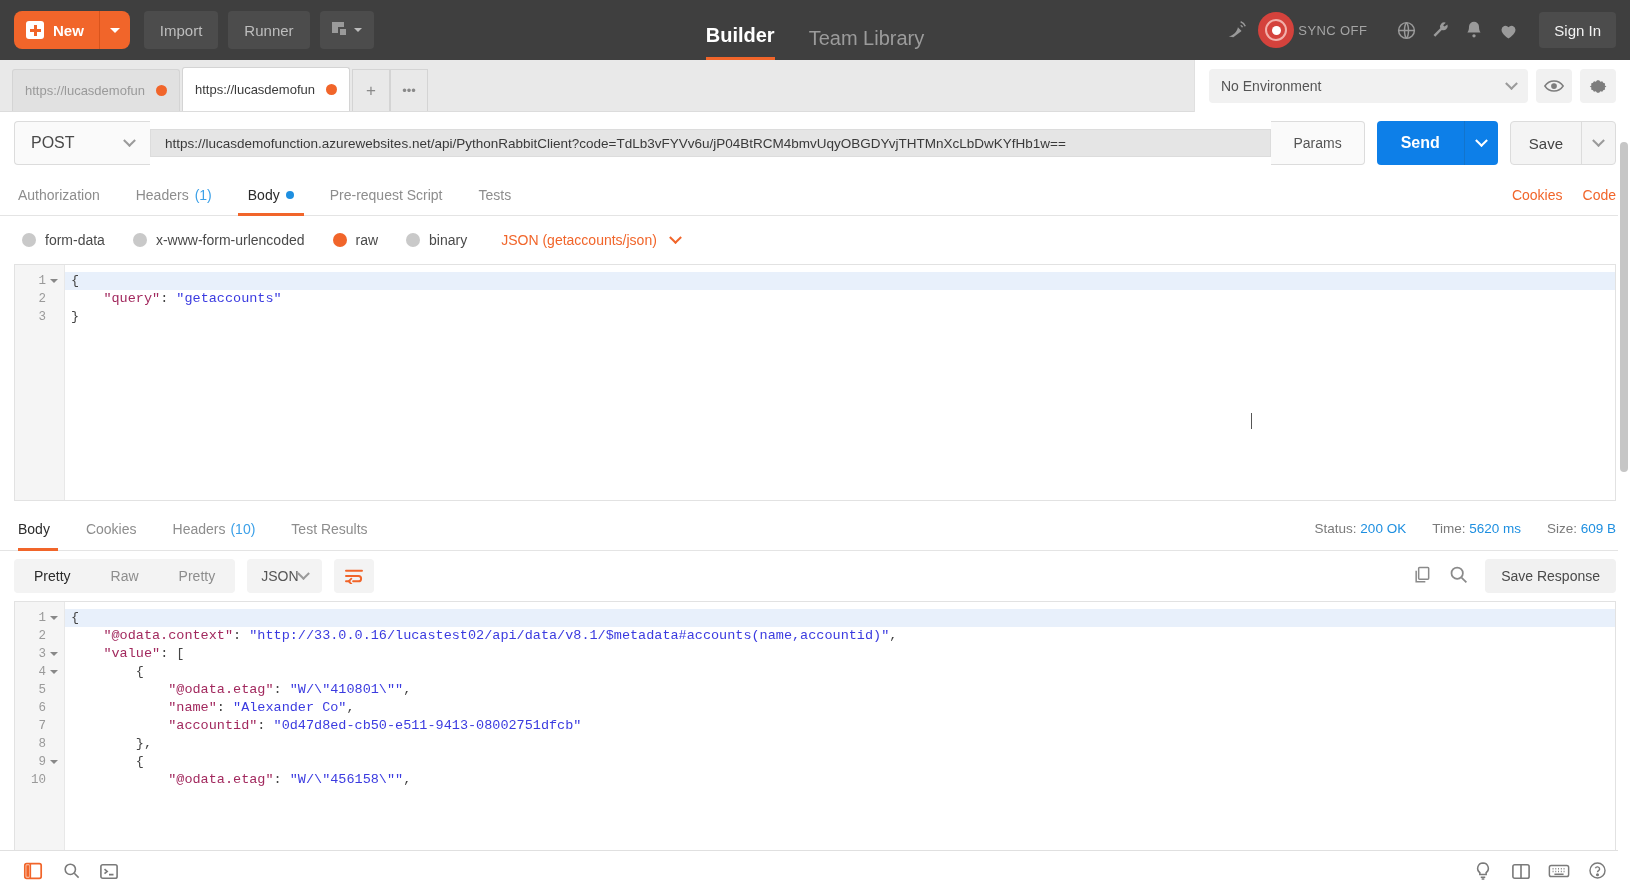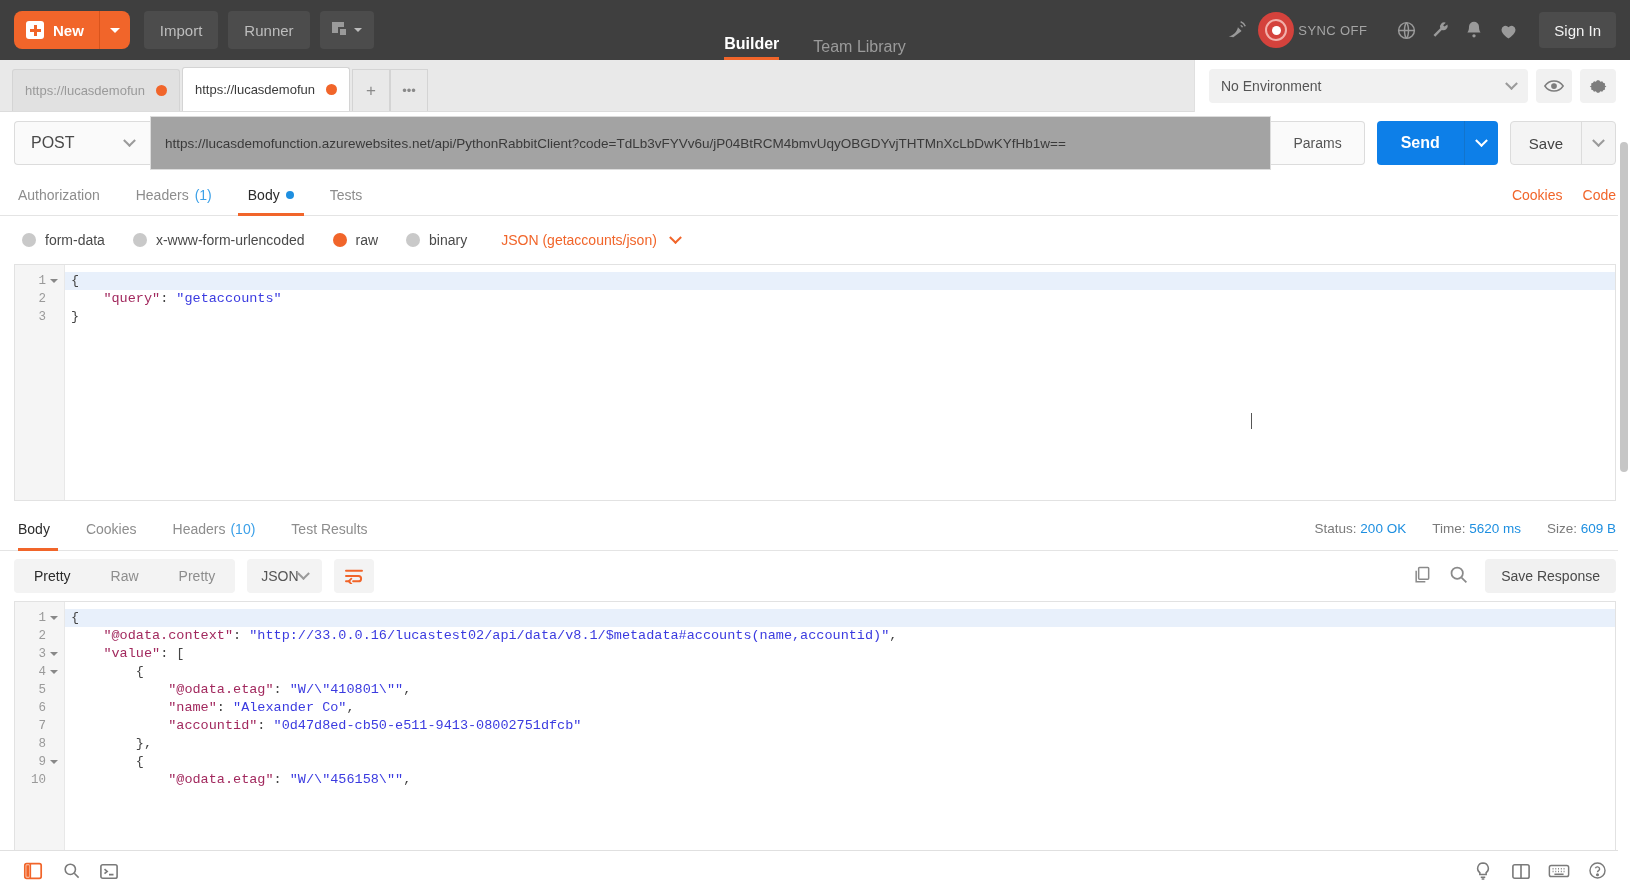--- a/index.html
+++ b/index.html
@@ -47,21 +47,21 @@
   .ico-doc .s1 { position: absolute; left: 0; top: 0; width: 12px; height: 11px; background: #9a9a9a; }
   .ico-doc .s2 { position: absolute; left: 6px; top: 5px; width: 10px; height: 10px; background: #9a9a9a; border: 2px solid #4c4c4c; }
   .caret-sm { width: 0; height: 0; border-left: 4px solid transparent; border-right: 4px solid transparent; border-top: 4px solid #bdbdbd; }
 
   .hdr-center {
     position: absolute; left: 0; right: 0; top: 0; height: 60px;
     display: flex; align-items: flex-end; justify-content: center; gap: 34px;
     pointer-events: none;
   }
   .hdr-tab {
-    font-size: 16px; color: #9b9b9b; padding-bottom: 4px; pointer-events: auto;
+    font-size: 20px; color: #9b9b9b; padding-bottom: 10px; pointer-events: auto;
   }
   .hdr-tab.active { color: #fff; font-weight: bold; border-bottom: 3px solid #f1652a; }
 
   .hdr-right { margin-left: auto; display: flex; align-items: center; gap: 0; position: relative; z-index: 2; }
   .hicon { width: 34px; height: 34px; display: flex; align-items: center; justify-content: center; color: #9a9a9a; }
   .sync-orb {
     width: 36px; height: 36px; border-radius: 50%; background: #d4423c;
     display: flex; align-items: center; justify-content: center; margin: 0 4px;
   }
   .sync-orb .ring { width: 22px; height: 22px; border-radius: 50%; border: 2px solid #f2b0ab; position: relative; display:flex; align-items:center; justify-content:center;}
@@ -103,21 +103,21 @@
   .chev { width: 9px; height: 9px; border-right: 2px solid #9a9a9a; border-bottom: 2px solid #9a9a9a; transform: rotate(45deg) translate(-2px,-2px); }
 
   
   .urlbar { height: 62px; flex: 0 0 62px; display: flex; align-items: center; padding: 0 14px; gap: 0; background: #fff; }
   .method {
     width: 136px; height: 44px; border: 1px solid #dcdcdc; border-right: none; border-radius: 4px 0 0 4px;
     background: #fafafa; display: flex; align-items: center; justify-content: space-between;
     padding: 0 16px; font-size: 16px; color: #4a4a4a;
   }
   .urlinput {
-    flex: 1; height: 54px; border: 1px solid #dcdcdc; background: #a3a3a3; display: flex; align-items: center;
+    flex: 1; height: 28px; border: 1px solid #dcdcdc; background: #e5e5e5; display: flex; align-items: center;
     padding: 0 14px; font-size: 13.5px; color: #3a3a3a; overflow: hidden; white-space: nowrap;
   }
   .btn-params {
     height: 44px; padding: 0 22px; border: 1px solid #dcdcdc; border-left: none; background: #fafafa;
     display: flex; align-items: center; font-size: 14px; color: #555; border-radius: 0 4px 4px 0;
   }
   .btn-send {
     height: 44px; background: #0d7fe8; color: #fff; display: flex; align-items: center;
     border-radius: 4px; margin-left: 12px; overflow: hidden;
   }
@@ -355,20 +355,23 @@
     <div class="rqtab">
       <span>Authorization</span>
     </div>
     <div class="rqtab">
       <span>Headers</span>
       <span class="cnt">(1)</span>
     </div>
     <div class="rqtab active">
       <span>Body</span>
       <span class="bluedot"></span>
+    </div>
+    <div class="rqtab">
+      <span>Pre-request Script</span>
     </div>
     <div class="rqtab">
       <span>Tests</span>
     </div>
     <div class="rt-right">
       <span>Cookies</span>
       <span>Code</span>
     </div>
   </div>
 

